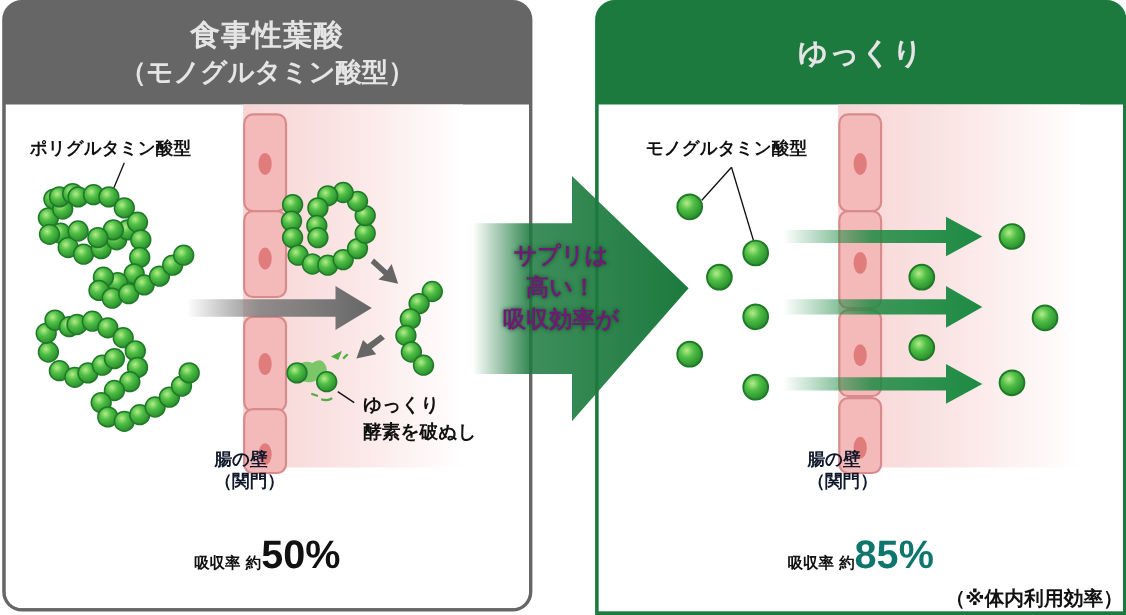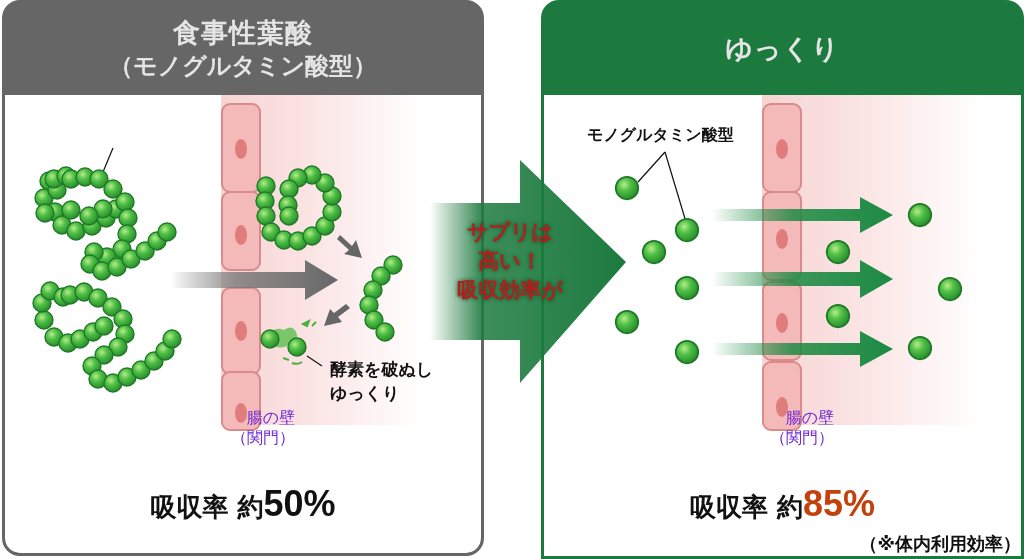--- a/index.html
+++ b/index.html
@@ -18,27 +18,27 @@
   .panel-left .panel-body { border-radius: 0 0 14px 14px; }
 
   .pink-zone { position: absolute; top: 0; height: 330px; }
   .pink-left { left: 216px; width: 200px; background: linear-gradient(to right, #f7d4d4 0%, #fbe4e4 45%, #ffffff 100%); }
   .pink-right { left: 218px; width: 220px; background: linear-gradient(to right, #f7d4d4 0%, #fbe4e4 45%, #ffffff 100%); }
 
   .cell { position: absolute; width: 40px; background: #f4b9b9; border: 2px solid #d98a8a; border-radius: 9px; }
   .nucleus { position: absolute; left: 12px; width: 12px; height: 20px; background: #e07c7c; border-radius: 50%; }
 
   .label { position: absolute; font-weight: bold; font-size: 16px; color: #111; white-space: nowrap; }
-  .wall-label { position: absolute; text-align: right; font-weight: normal; font-size: 16px; line-height: 20px; color: #6d28d9; }
+  .wall-label { position: absolute; text-align: left; font-weight: bold; font-size: 16px; line-height: 20px; color: #0f172a; }
   .rate-line { position: absolute; left: 0; right: 0; text-align: center; font-weight: bold; color: #111; }
-  .rate-prefix { font-size: 26px; }
+  .rate-prefix { font-size: 14px; }
   .rate-value { font-size: 36px; font-family: "Liberation Sans", sans-serif; font-weight: bold; }
   .rate-note { position: absolute; left: 0; right: 0; text-align: right; font-weight: bold; font-size: 18px; color: #111; }
 
-  .center-arrow-text { position: absolute; left: 430px; top: 218px; width: 160px; text-align: center; color: #b91c1c; font-weight: bold; font-size: 21px; line-height: 29px; text-shadow: 0 0 4px #0e4d24; }
+  .center-arrow-text { position: absolute; left: 430px; top: 218px; width: 160px; text-align: center; color: #701a75; font-weight: bold; font-size: 21px; line-height: 29px; text-shadow: 0 0 4px #0e4d24; }
 
   svg { position: absolute; overflow: visible; }
 </style>
 </head>
 <body>
 
 <div class="panel panel-left">
   <div class="panel-header">
     <div class="panel-title">食事性葉酸</div>
     <div class="panel-subtitle">（モノグルタミン酸型）</div>
@@ -52,24 +52,25 @@
     <div class="cell" style="left:216px; top:96px; height:80px;">
         <div class="nucleus" style="top:32px;"></div>
       </div>
     <div class="cell" style="left:216px; top:192px; height:88px;">
         <div class="nucleus" style="top:32px;"></div>
       </div>
     <div class="cell" style="left:216px; top:276px; height:60px;">
         <div class="nucleus" style="top:30px;"></div>
       </div>
 
+    <div class="label" style="left:22px; top:30px;">ポリグルタミン酸型</div>
 
     <div class="label" style="left:325px; top:262px; line-height:24px; font-size:17px;">
+      <div>ゆっくり</div>
       <div>酵素を破ぬし</div>
-      <div>ゆっくり</div>
     </div>
 
     <div class="wall-label" style="left:190px; top:313px; width:100px;">
       <div>腸の壁</div>
       <div>（関門）</div>
     </div>
 
     <div class="rate-line" style="top:388px;">
       <span class="rate-prefix">吸収率 約</span><span class="rate-value">50%</span>
     </div>
@@ -96,21 +97,21 @@
       </div>
 
     <div class="label" style="left:43px; top:30px;">モノグルタミン酸型</div>
 
     <div class="wall-label" style="left:190px; top:313px; width:100px;">
       <div>腸の壁</div>
       <div>（関門）</div>
     </div>
 
     <div class="rate-line" style="top:388px;">
-      <span class="rate-prefix">吸収率 約</span><span class="rate-value" style="color:#c2410c;">85%</span>
+      <span class="rate-prefix">吸収率 約</span><span class="rate-value" style="color:#0f766e;">85%</span>
     </div>
     <div class="rate-note" style="top:437px;">（※体内利用効率）</div>
   </div>
 </div>
 
 <svg width="1024" height="559" style="left:0; top:0;">
   <defs>
     <radialGradient id="bead" cx="38%" cy="35%" r="65%">
       <stop offset="0%" stop-color="#b6ec8a"></stop>
       <stop offset="45%" stop-color="#4fbf45"></stop>

